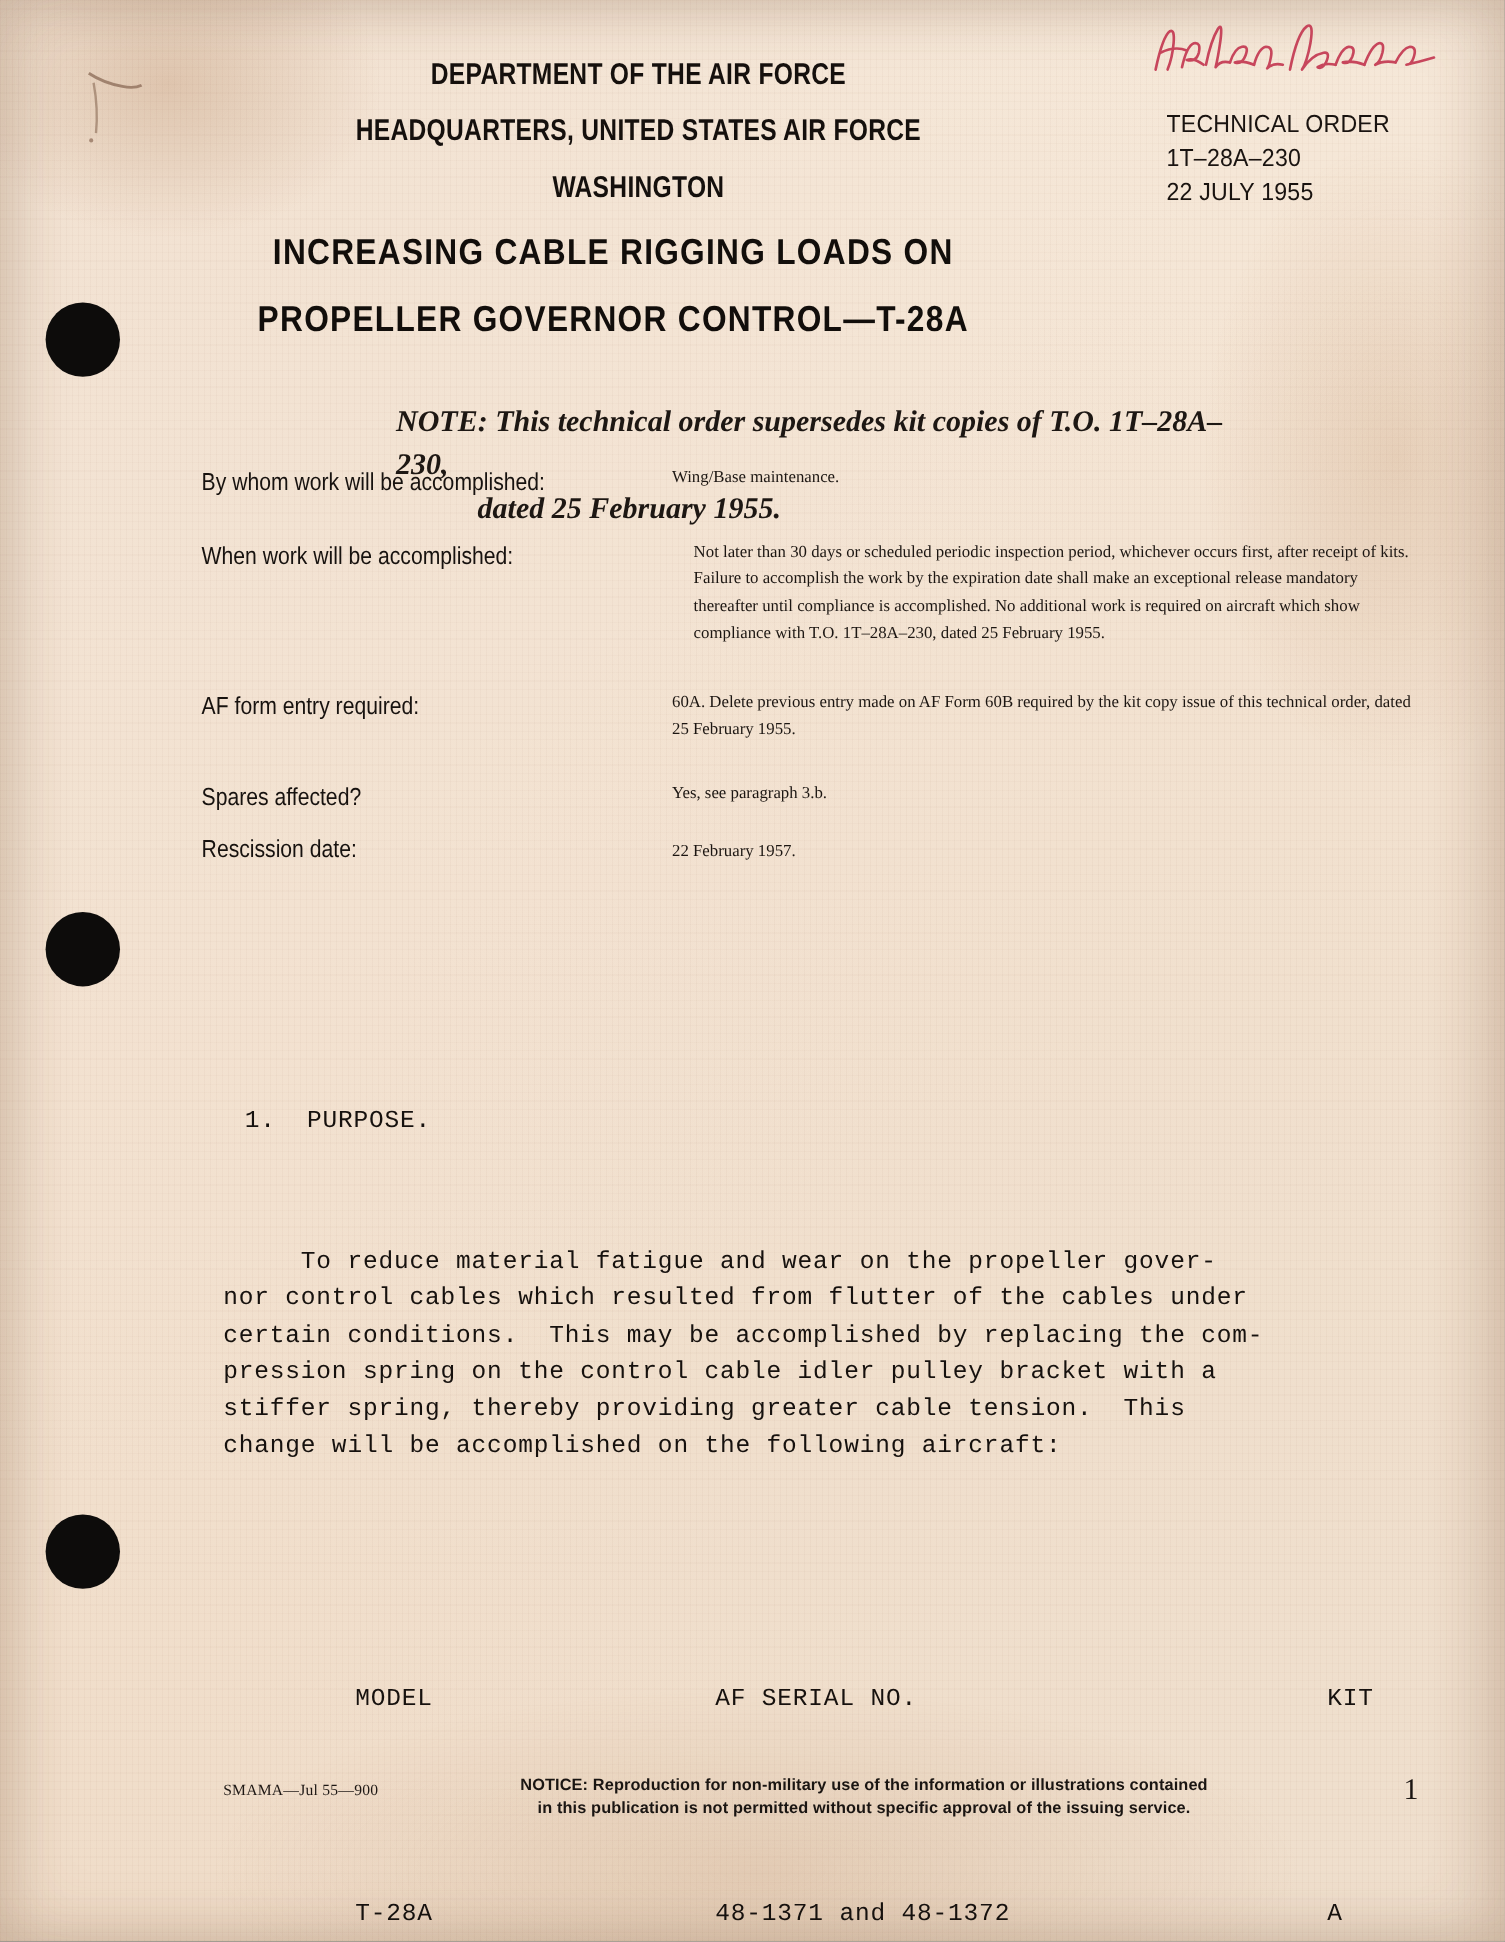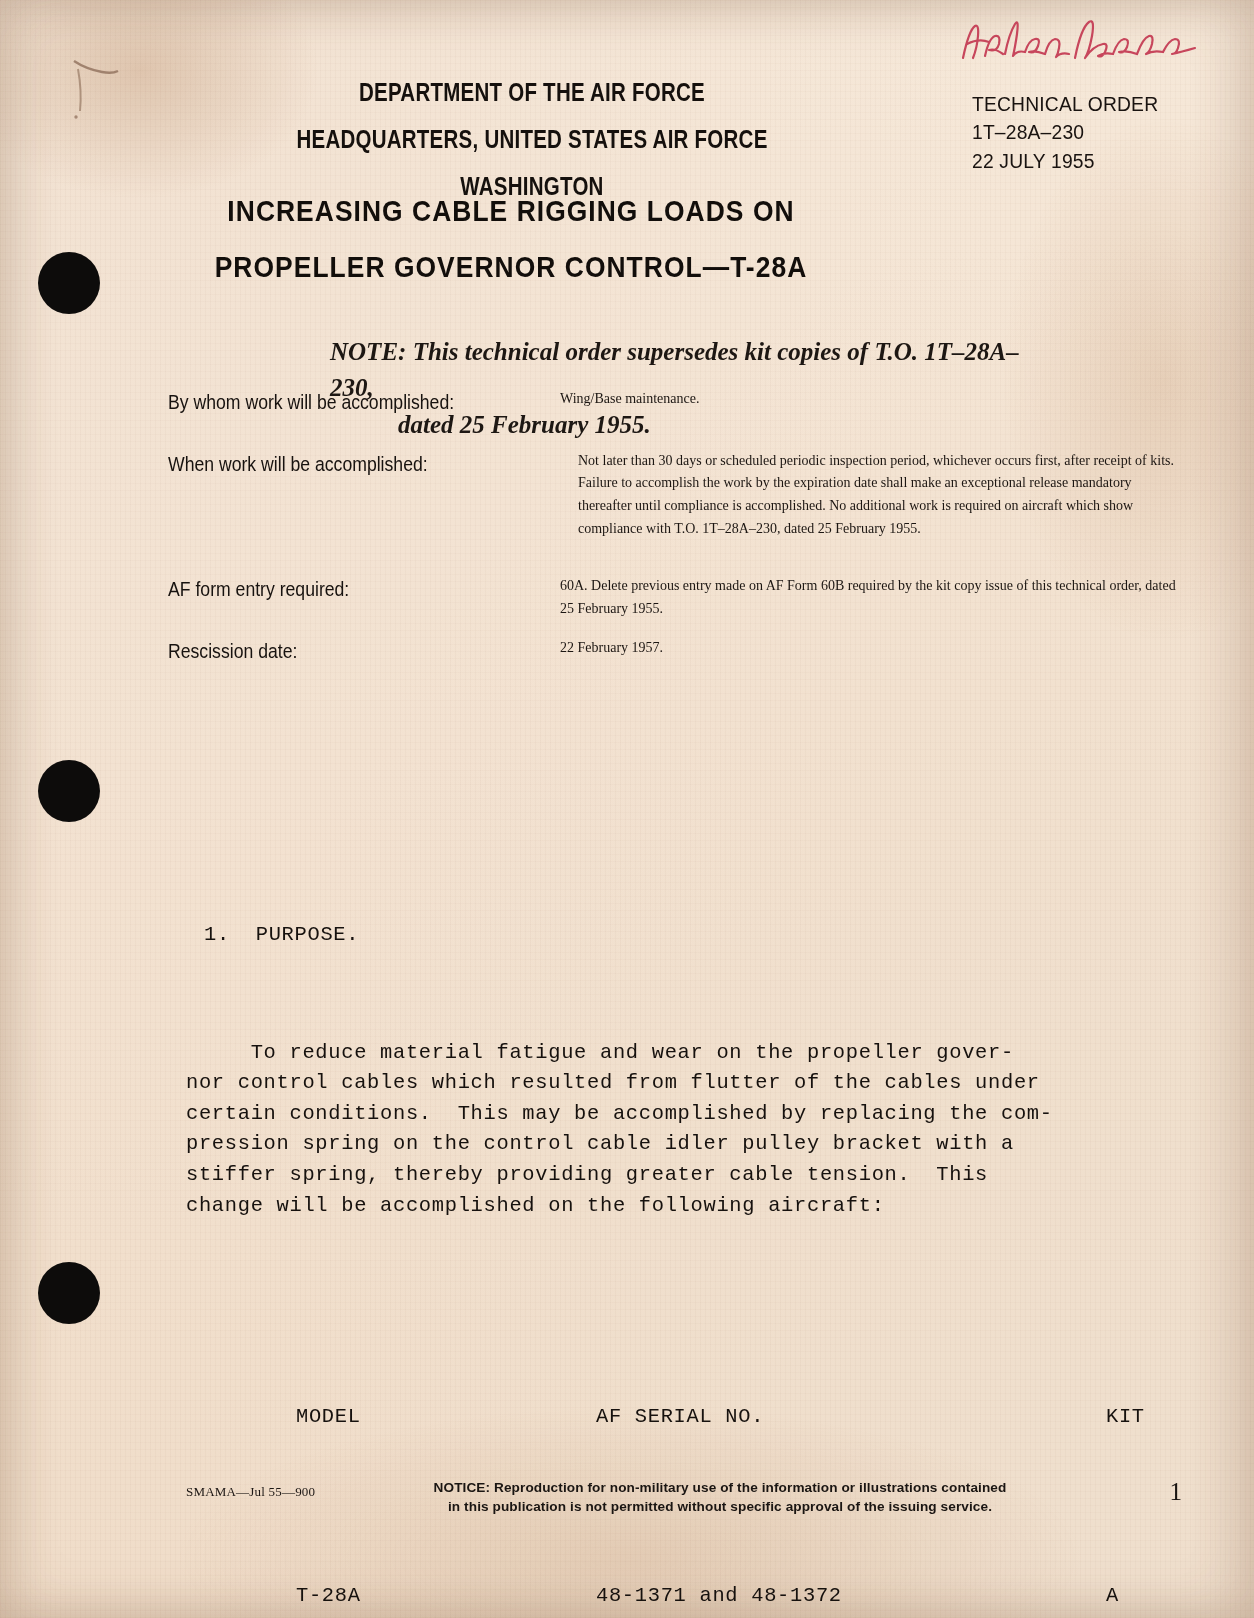--- a/index.html
+++ b/index.html
@@ -71,21 +71,20 @@
     pointer-events: none;
   }
 
   
   .masthead {
     position: absolute;
     left: 0;
     top: 50px;
     width: 1064px;
     text-align: center;
-    margin-top: 30px;
   }
   .masthead .line {
     font-family: "Liberation Sans", sans-serif;
     font-weight: bold;
     font-size: 25px;
     letter-spacing: 0.3px;
     line-height: 1.0;
     margin-bottom: 22px;
     transform: scaleX(0.82);
     color: #15100d;
@@ -309,21 +308,25 @@
       <div class="fvalue">Wing/Base maintenance.</div>
     </div>
     <div class="frow" style="margin-top:34px;gap:18px;">
       <div class="flabel">When work will be accomplished:</div>
       <div class="fvalue">Not later than 30 days or scheduled periodic inspection period, whichever occurs first, after receipt of kits.  Failure to accomplish the work by the expiration date shall make an exceptional release mandatory thereafter until compliance is accomplished.  No additional work is required on aircraft which show compliance with T.O. 1T–28A–230, dated 25 February 1955.</div>
     </div>
     <div class="frow" style="margin-top:34px;">
       <div class="flabel">AF form entry required:</div>
       <div class="fvalue">60A.  Delete previous entry made on AF Form 60B required by the kit copy issue of this technical order, dated 25 February 1955.</div>
     </div>
-    <div class="frow" style="margin-top:16px;">
+    <div class="frow" style="margin-top:30px;">
+      <div class="flabel">Spares affected?</div>
+      <div class="fvalue">Yes, see paragraph 3.b.</div>
+    </div>
+    <div class="frow" style="margin-top:16px;align-items:flex-end;">
       <div class="flabel">Rescission date:</div>
       <div class="fvalue">22 February 1957.</div>
     </div>
   </div>
 
   <div class="typed">
 
     <div class="heading">1.  PURPOSE.</div>
     <div class="para">     To reduce material fatigue and wear on the propeller gover-
 nor control cables which resulted from flutter of the cables under

